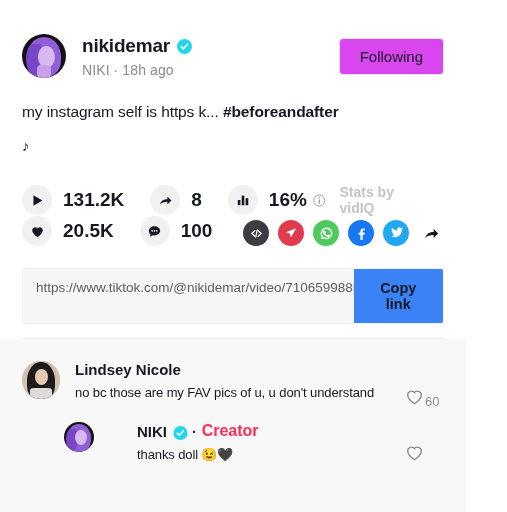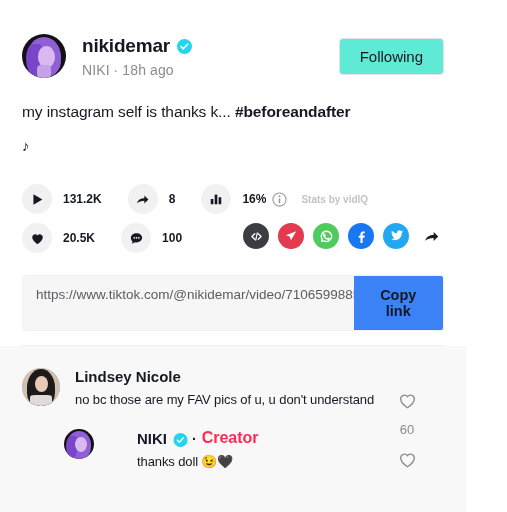--- a/index.html
+++ b/index.html
@@ -31,43 +31,43 @@
     background:#c6a0e8; border-radius:30%; }
 
   .author-text { margin-left:16px; flex:1 1 auto; padding-top:1px; }
   .uname-line { display:flex; align-items:center; }
   .uname { font-size:19px; font-weight:bold; letter-spacing:-0.2px; color:#161823; }
   .badge-v { width:15px; height:15px; margin-left:7px; flex:0 0 15px; }
   .subline { font-size:14px; color:#8a8b91; margin-top:5px; letter-spacing:0.1px; }
 
   .follow-btn {
     flex:0 0 auto; margin-top:4px;
-    border:1px solid #e3e3e4; background:#5eead4; color:#161823;
+    border:1px solid #e3e3e4; background:#d946ef; color:#161823;
     font-family:"Liberation Sans", sans-serif;
     font-size:15px; padding:9px 20px; border-radius:4px; cursor:pointer;
   }
 
   .caption { margin-top:25px; font-size:15.5px; color:#161823; letter-spacing:-0.1px;}
   .caption .tag { font-weight:bold; }
 
   .music { margin-top:16px; font-size:15px; font-weight:bold; display:flex; align-items:center; }
   .music .note { font-size:15px; font-weight:normal; margin-right:9px; }
 
   
   .stats-row { display:flex; align-items:center; margin-top:30px; }
   .stat { display:flex; align-items:center; margin-right:26px; }
   .circ {
     width:30px; height:30px; border-radius:50%; background:#f1f1f2;
     display:flex; align-items:center; justify-content:center; flex:0 0 30px;
   }
-  .stat-val { font-size:12px; font-weight:bold; margin-left:11px; color:#161823; }
+  .stat-val { font-size:19px; font-weight:bold; margin-left:11px; color:#161823; }
   .info-c { width:15px;height:15px;margin-left:6px; }
-  .vidiq { font-size:10px; color:#c3c4c7; margin-left:14px; font-weight:bold;}
-
-  .row2 { display:flex; align-items:flex-start; margin-top:9px; }
+  .vidiq { font-size:14px; color:#c3c4c7; margin-left:14px; font-weight:bold;}
+
+  .row2 { display:flex; align-items:flex-end; margin-top:0; }
   .share-icons { margin-left:auto; display:flex; align-items:center; gap:9px; }
   .sbtn { width:26px; height:26px; border-radius:50%; display:flex;
           align-items:center; justify-content:center; cursor:pointer; flex:0 0 26px;}
 
   .link-row { display:flex; margin-top:22px; border-radius:3px; overflow:hidden;
     border:1px solid #f1f1f2; }
   .link-url {
     flex:1 1 auto; background:#f6f6f6; font-size:13.5px; color:#5c5c61;
     padding:11px 13px; white-space:nowrap; overflow:hidden; text-overflow:clip;
     font-family:"Liberation Sans", sans-serif;
@@ -106,22 +106,22 @@
 
   .cbody { margin-left:15px; flex:1 1 auto; padding-right:60px; }
   .cname { font-size:15px; font-weight:bold; color:#161823; display:flex; align-items:flex-end; }
   .cname .badge-v { width:14px;height:14px;margin-left:6px; }
   .creator { color:#fe2c55; font-weight:bold; font-size:16px; margin-left:5px; }
   .dot-sep { color:#161823; margin-left:4px; font-size:14px; }
   .ctext { font-size:13px; color:#161823; margin-top:7px; letter-spacing:-0.1px; }
   .cmeta { margin-top:10px; font-size:13.5px; color:#8a8b91; }
   .cmeta .reply-link { margin-left:22px; cursor:pointer; }
 
-  .like-col { position:absolute; right:17px; top:22px; width:40px;
-    display:flex; flex-direction:column; align-items:center; }
+  .like-col { position:absolute; right:0; top:22px; width:40px;
+    display:flex; flex-direction:row; align-items:center; }
   .like-col.r2 { top:20px; }
   .like-n { font-size:13px; color:#8a8b91; margin-top:11px; }
 </style>
 </head>
 <body>
 
 <div class="page">
 
   <div class="top">
 
@@ -141,21 +141,21 @@
             <path d="M6.5 12.3l3.5 3.4 7-7.4" stroke="#ffffff" stroke-width="2.6" fill="none" stroke-linecap="round" stroke-linejoin="round"></path>
           </svg>
         </div>
         <div class="subline">NIKI · 18h ago</div>
       </div>
 
       <button class="follow-btn">Following</button>
     </div>
 
     <div class="caption">
-      <span>my instagram self is thanks k... </span><span class="tag">#beforeandafter</span>
+      <span>my instagram self is https k... </span><span class="tag">#beforeandafter</span>
     </div>
 
     <div class="music">
       <span class="note">♪</span>
     </div>
 
     <div class="stats-row">
       <div class="stat">
         <span class="circ">
           <svg width="13" height="13" viewBox="0 0 16 16">

